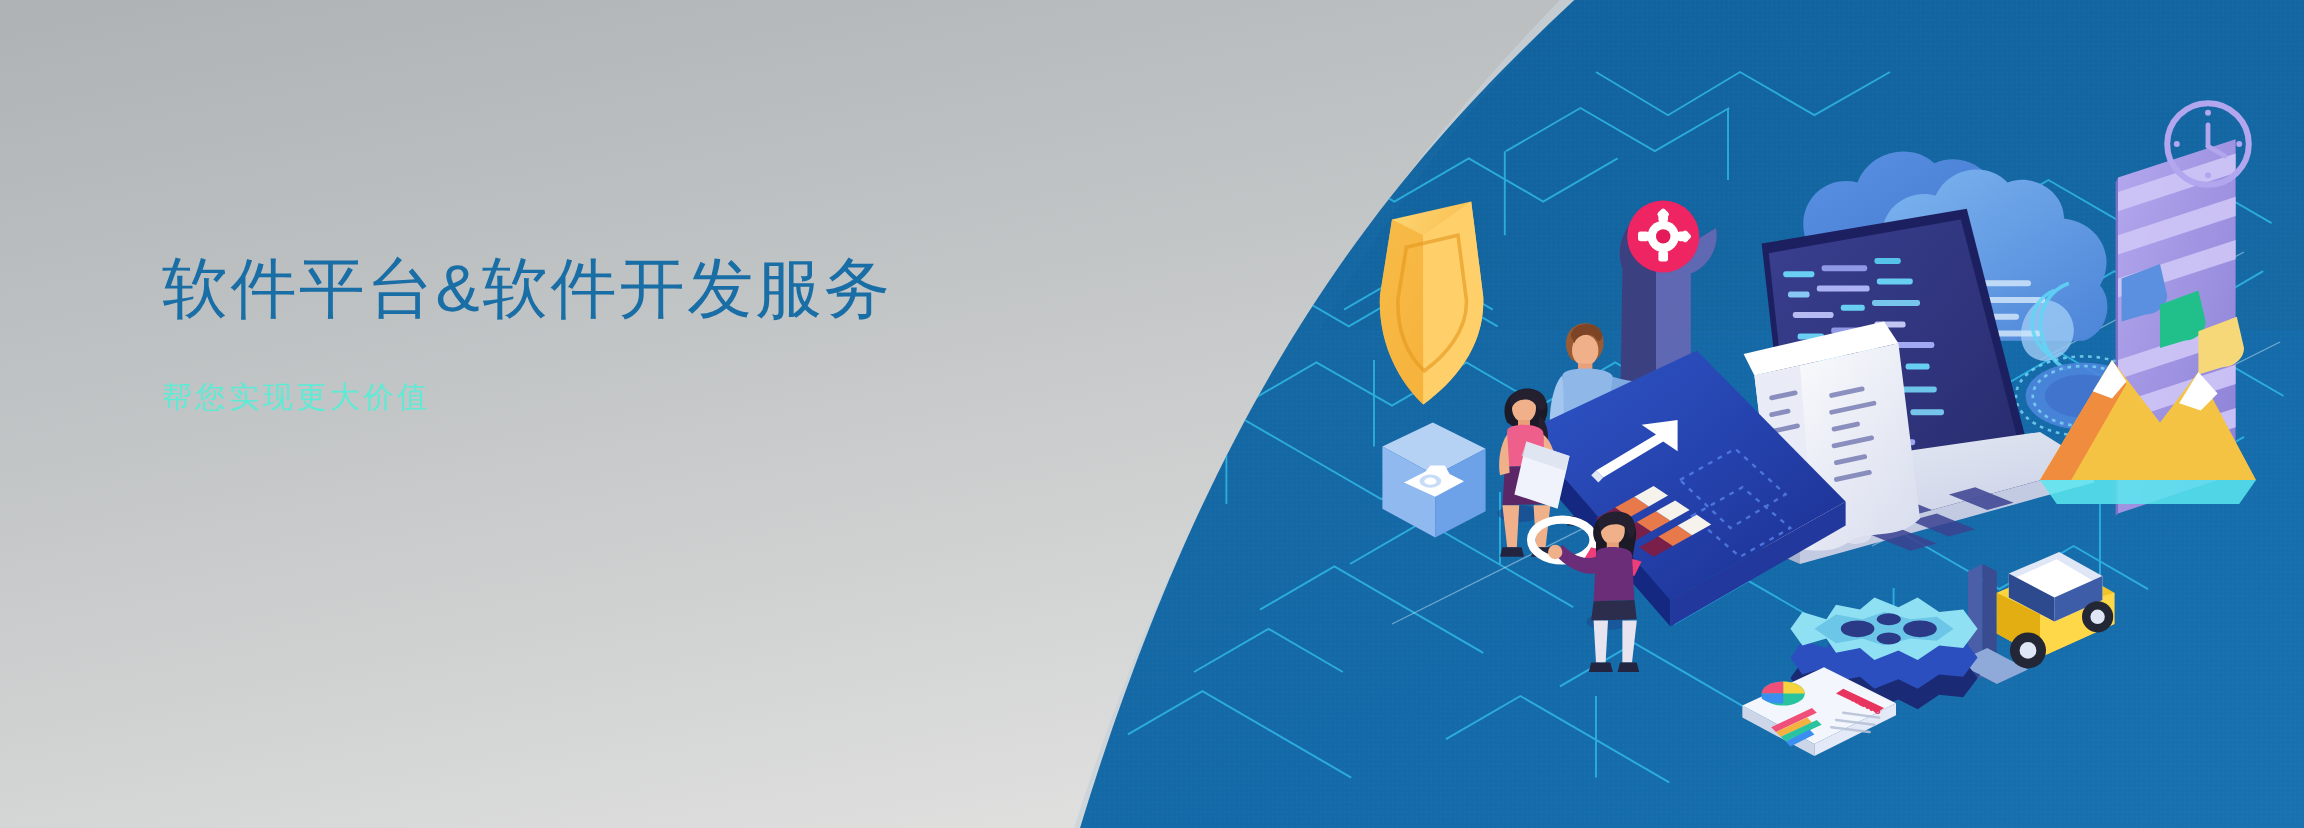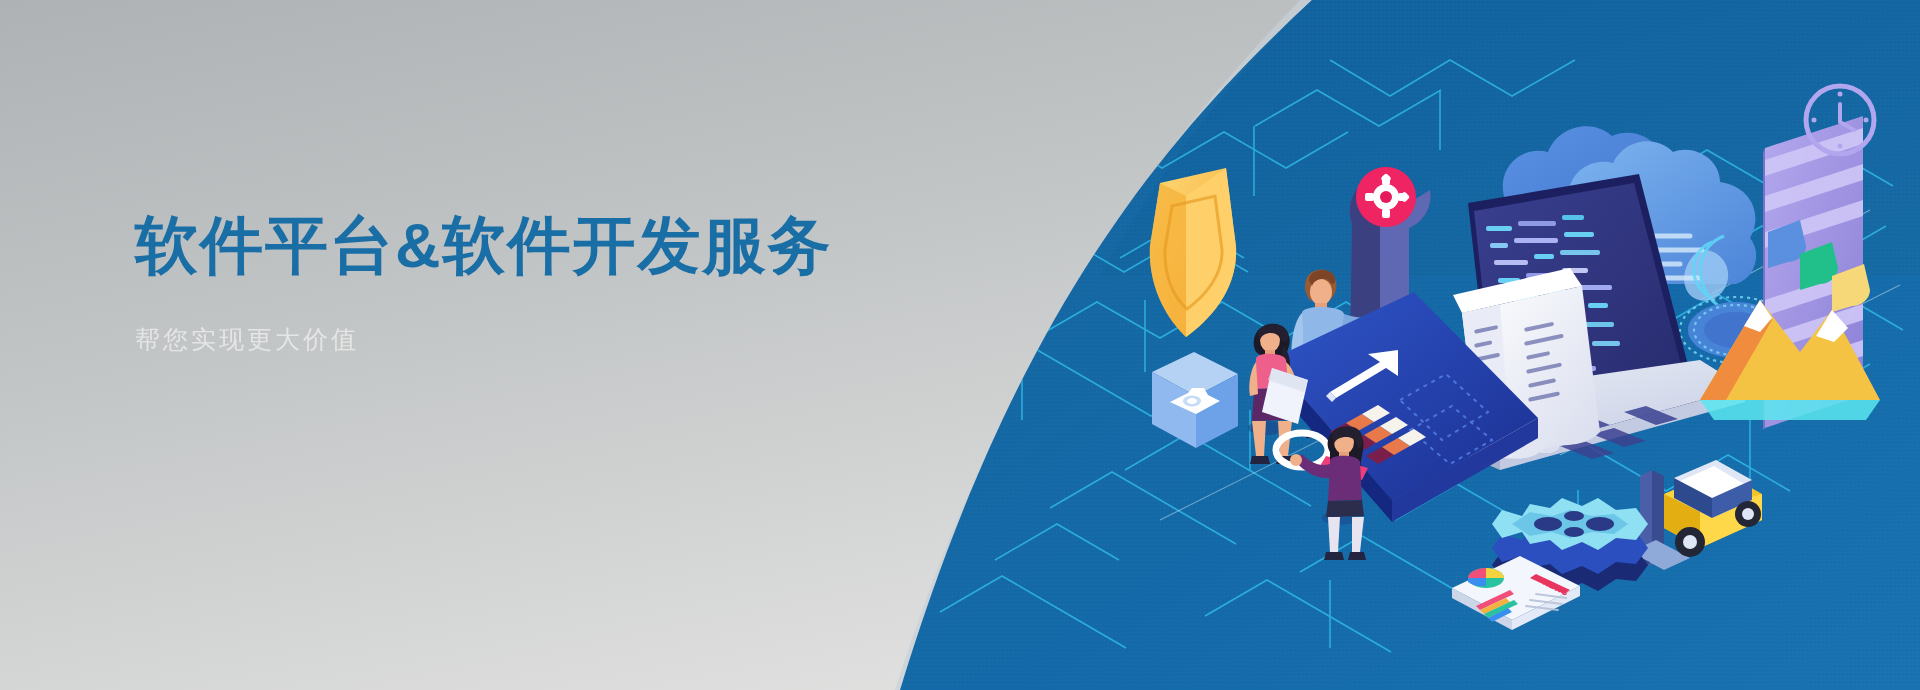--- a/index.html
+++ b/index.html
@@ -15,26 +15,26 @@
   }
   .layer{ position:absolute; inset:0; }
   svg.layer{ display:block; }
 
   
   #text-block{
     position:absolute; left:135px; top:210px; width:760px;
     z-index:40; pointer-events:none;
   }
   #hero-title{
-    font-size:63px; line-height:1.12; letter-spacing:2px;
-    color:#1a6ea6; font-weight:700; white-space:nowrap;
+    font-size:55px; line-height:1.12; letter-spacing:2px;
+    color:#1a6ea6; font-weight:400; white-space:nowrap;
   }
   #hero-subtitle{
     margin-top:42px; font-size:25px; letter-spacing:3px;
-    color:#e5e5e5; font-weight:400; white-space:nowrap;
+    color:#5eead4; font-weight:400; white-space:nowrap;
   }
 </style>
 </head>
 <body>
 
 <div id="banner">
 
   <svg class="layer" width="1920" height="690" viewBox="0 0 1920 690" preserveAspectRatio="none">
     <defs>
       <linearGradient id="grayGrad" x1="0" y1="0" x2="0.55" y2="1">

